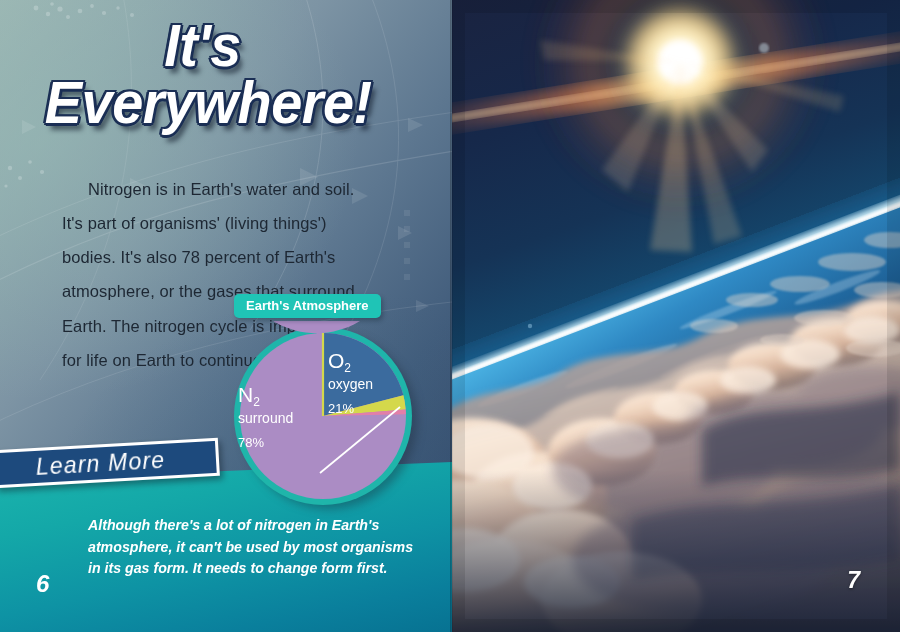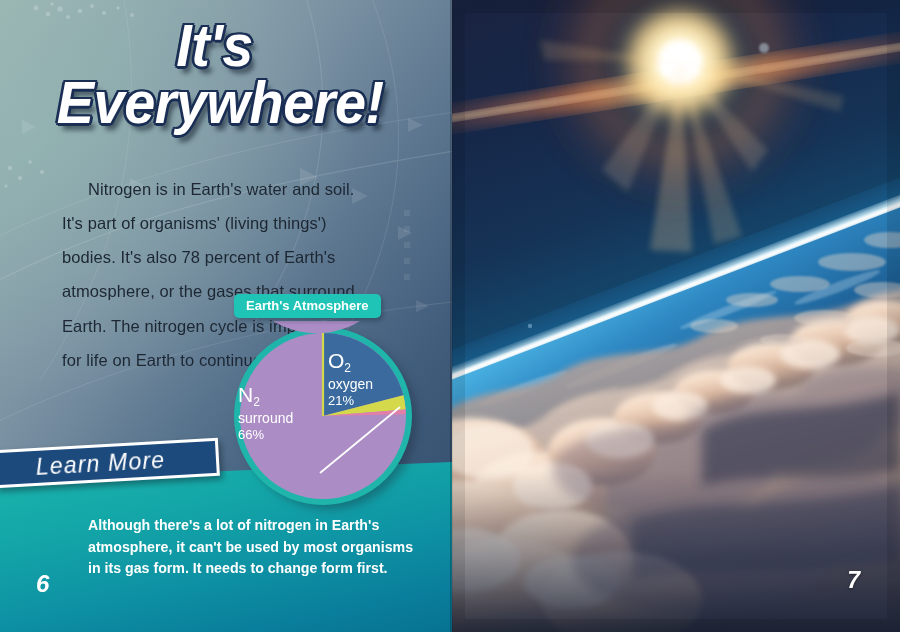--- a/index.html
+++ b/index.html
@@ -19,21 +19,21 @@
       radial-gradient(ellipse 520px 420px at 8% 22%, rgba(150,185,180,0.55) 0%, rgba(150,185,180,0) 62%),
       radial-gradient(ellipse 460px 380px at 78% 88%, rgba(60,95,125,0.55) 0%, rgba(60,95,125,0) 70%),
       linear-gradient(128deg, #9db7b4 0%, #8fa9ae 16%, #7d94a4 34%, #5d7790 55%, #425d7c 74%, #33496a 90%, #2c4063 100%);
   }
   
   .decor { position: absolute; inset: 0; pointer-events: none; }
   .decor svg { width: 100%; height: 100%; display: block; }
 
   
   #title-block {
-    position: absolute; left: 12px; top: 18px; width: 372px;
+    position: absolute; left: 0; top: 18px; width: 372px;
     text-align: center;
     z-index: 6;
     padding-left: 33px;
   }
   .title-line {
     font-family: "Liberation Sans", sans-serif;
     font-weight: bold; font-style: italic;
     color: #ffffff;
     letter-spacing: -0.5px;
     line-height: 0.92;
@@ -82,21 +82,21 @@
   #pie-svg { position: absolute; left: 0px; top: 27px; width: 190px; height: 190px; z-index: 2; }
   .pie-label {
     position: absolute; z-index: 4; color: #ffffff; 
     line-height: 1.22; pointer-events: none;
   }
   #label-n2    { left: 10px;  top: 88px;  width: 92px; }
   #label-o2    { left: 100px; top: 54px;  width: 78px; }
   #label-other { left: 27px;  top: 152px; width: 130px; }
   .chem { font-size: 21px; }
   .lab-name { font-size: 14px; display: block; }
-  .lab-pct  { font-size: 13px; display: block; }
+  .lab-pct  { font-size: 13px; display: block; margin-top: 8px; }
 
   
   #learn-more {
     position: absolute; left: -6px; top: 444px; width: 225px; height: 38px; z-index: 9;
     transform: rotate(-3.2deg);
     filter: drop-shadow(3px 4px 3px rgba(15,30,45,0.45));
   }
   #learn-more .ribbon-bg {
     position: absolute; inset: 0;
     background: #1d4a7d;
@@ -114,21 +114,21 @@
 
   
   #teal-panel {
     position: absolute; left: 0; bottom: 0; width: 452px; height: 170px; z-index: 4;
     background: linear-gradient(168deg, #1bb5ad 0%, #14a8a8 28%, #0e93a4 58%, #0a7f9c 82%, #077292 100%);
     clip-path: polygon(0 18px, 452px 0px, 452px 170px, 0 170px);
   }
   #teal-note {
     position: absolute; left: 88px; bottom: 52px; width: 330px; z-index: 8;
     color: #ffffff;
-    font-size: 14.2px; font-weight: bold;
+    font-size: 14.2px; font-style: italic; font-weight: bold;
     line-height: 1.52;
   }
   #page-num-left {
     position: absolute; left: 36px; bottom: 34px; z-index: 8;
     color: #ffffff; font-size: 24px; font-weight: bold; font-style: italic;
   }
 
   
   #right-page {
     position: absolute; left: 452px; top: 0; width: 448px; height: 632px;
@@ -226,21 +226,21 @@
         <path d="M95,95 L177.6,88.5 A83,83 0 0,1 177.95,93.2 Z" fill="#e27fa8"></path>
 
         <line x1="95" y1="95" x2="95" y2="12" stroke="#d4d84b" stroke-width="2.2"></line>
 
         <line x1="92" y1="152" x2="172" y2="86" stroke="#ffffff" stroke-width="1.8"></line>
       </svg>
 
       <div class="pie-label" id="label-n2">
         <span class="chem">N</span><sub class="chem" style="font-size:12px">2</sub>
         <span class="lab-name">surround</span>
-        <span class="lab-pct">66%</span>
+        <span class="lab-pct">78%</span>
       </div>
 
       <div class="pie-label" id="label-o2">
         <span class="chem">O</span><sub class="chem" style="font-size:12px">2</sub>
         <span class="lab-name">oxygen</span>
         <span class="lab-pct">21%</span>
       </div>
 
     </div>
 

